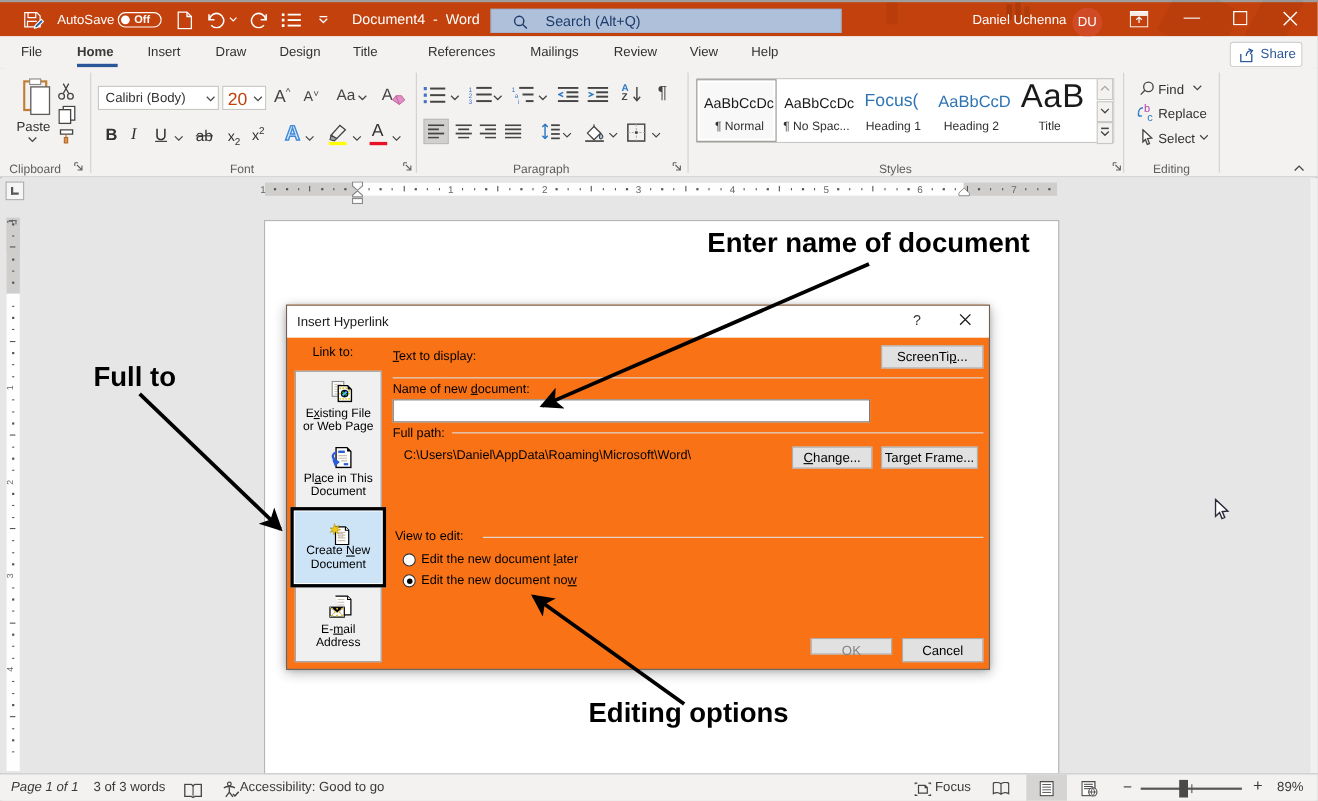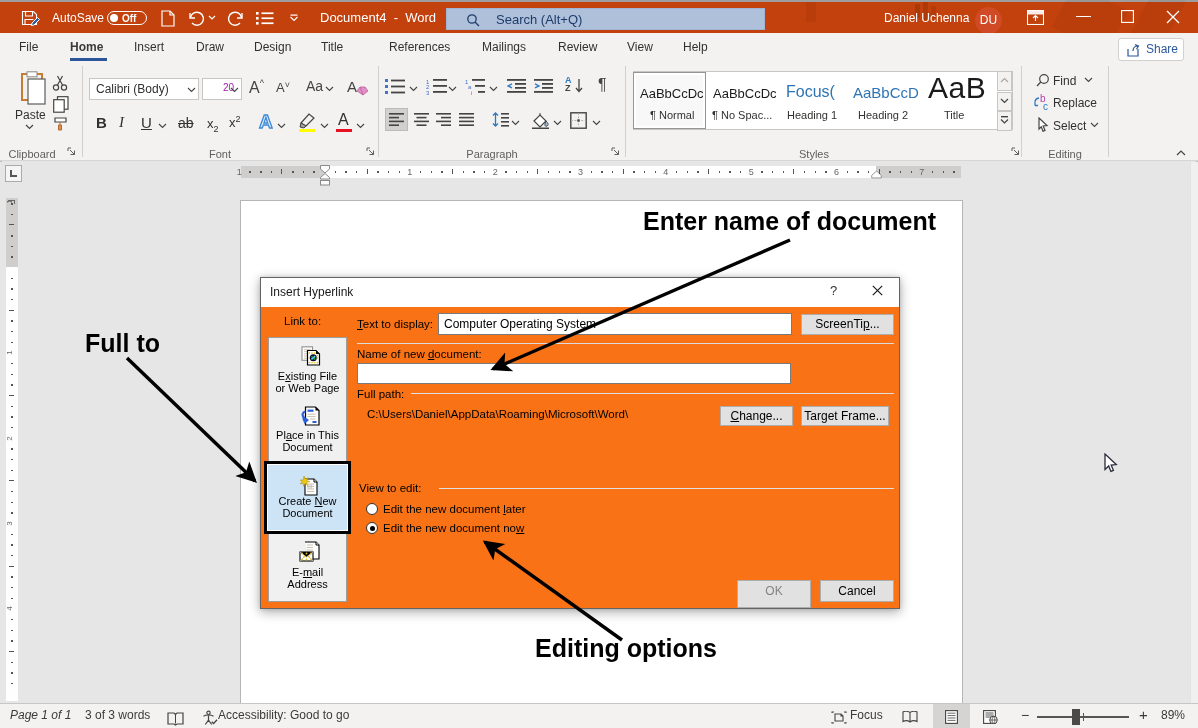--- a/index.html
+++ b/index.html
@@ -198,21 +198,21 @@
     <path d="M7 5 v3 M5.5 8 h3 v5 h-3 z" fill="#e0914f" stroke="#b06a2c" stroke-width="1"></path>
   </svg>
 
   <div class="abs" style="left:89px;top:16px;width:110px;height:22px;background:#fff;border:1px solid #c8c6c4;">
     <div class="abs" style="left:6px;top:3px;font-size:12px;color:#323130;">Calibri (Body)</div>
     <svg class="abs" style="left:97px;top:8px;" width="9" height="6" viewBox="0 0 9 6">
         <path d="M1 1 L4.5 4.5 L8 1" fill="none" stroke="#444" stroke-width="1.1"></path>
       </svg>
   </div>
   <div class="abs" style="left:202px;top:16px;width:40px;height:22px;background:#fff;border:1px solid #c8c6c4;">
-    <div class="abs" style="left:20px;top:3px;font-size:10px;color:#a21caf;">20</div>
+    <div class="abs" style="left:4px;top:3px;font-size:16px;color:#c2410c;">20</div>
     <svg class="abs" style="left:27px;top:8px;" width="9" height="6" viewBox="0 0 9 6">
         <path d="M1 1 L4.5 4.5 L8 1" fill="none" stroke="#444" stroke-width="1.1"></path>
       </svg>
   </div>
 
   <div class="abs ric" style="left:249px;top:16px;font-size:16px;">A<span style="font-size:9px;vertical-align:7px;">^</span></div>
   <div class="abs ric" style="left:276px;top:18px;font-size:13px;">A<span style="font-size:9px;vertical-align:4px;">˅</span></div>
   <div class="abs ric" style="left:306px;top:16px;font-size:14px;">Aa</div>
   <svg class="abs" style="left:325px;top:24px;" width="9" height="6" viewBox="0 0 9 6">
       <path d="M1 1 L4.5 4.5 L8 1" fill="none" stroke="#444" stroke-width="1.1"></path>
@@ -630,44 +630,41 @@
     <circle cx="3" cy="18.5" r="0.9" fill="#e7c31e"></circle>
       <circle cx="7.5" cy="18.5" r="0.9" fill="#e7c31e"></circle>
       <circle cx="12" cy="18.5" r="0.9" fill="#e7c31e"></circle>
     <circle cx="5.2" cy="15.5" r="0.9" fill="#e7c31e"></circle>
       <circle cx="9.8" cy="15.5" r="0.9" fill="#e7c31e"></circle>
   </svg>
   <div class="sideitem" style="left:7px;top:288px;">E-<u>m</u>ail</div>
   <div class="sideitem" style="left:7px;top:300px;">Address</div>
 
   <div class="abs" style="left:96px;top:40px;"><u>T</u>ext to display:</div>
-  <div class="tbx" style="left:177px;top:35px;width:354px;height:22px;">
-      <div class="abs" style="left:5px;top:3px;">Computer Operating System</div>
-    </div>
   <div class="btn" style="left:540px;top:36px;width:93px;height:21px;line-height:19px;">ScreenTi<u>p</u>...</div>
 
   <div class="abs" style="left:96px;top:65px;width:537px;height:1px;background:#dcdcdc;"></div>
   <div class="abs" style="left:96px;top:70px;">Name of new <u>d</u>ocument:</div>
   <div class="tbx" style="left:96px;top:85px;width:434px;height:21px;"></div>
   <div class="abs" style="left:96px;top:110px;">Full path:</div>
   <div class="abs" style="left:150px;top:115px;width:483px;height:1px;background:#dfdfdf;"></div>
   <div class="abs" style="left:106px;top:130px;">C:\Users\Daniel\AppData\Roaming\Microsoft\Word\</div>
   <div class="btn" style="left:459px;top:128px;width:73px;height:20px;line-height:18px;"><u>C</u>hange...</div>
   <div class="btn" style="left:540px;top:128px;width:88px;height:20px;line-height:18px;">Tar<u>g</u>et Frame...</div>
 
   <div class="abs" style="left:98px;top:204px;">View to edit:</div>
   <div class="abs" style="left:178px;top:210px;width:455px;height:1px;background:#dfdfdf;"></div>
   <div class="abs" style="left:105px;top:225px;width:12px;height:12px;border:1px solid #333;border-radius:50%;background:#fff;"></div>
   <div class="abs" style="left:122px;top:225px;">Edit the new document <u>l</u>ater</div>
   <div class="abs" style="left:105px;top:244px;width:12px;height:12px;border:1px solid #333;border-radius:50%;background:#fff;">
     <div class="abs" style="left:2.5px;top:2.5px;width:5px;height:5px;border-radius:50%;background:#000;"></div>
   </div>
   <div class="abs" style="left:122px;top:244px;">Edit the new document no<u>w</u></div>
 
-  <div class="btn" style="left:476px;top:302px;width:74px;height:28px;line-height:20px;color:#838383;text-align:center;">OK</div>
+  <div class="btn" style="left:476px;top:302px;width:74px;height:15px;line-height:20px;color:#838383;text-align:center;">OK</div>
   <div class="btn" style="left:559px;top:302px;width:74px;height:22px;line-height:20px;">Cancel</div>
 </div>
 
 <svg class="abs" style="left:1104px;top:453px;" width="14" height="21" viewBox="0 0 14 21">
   <path d="M1 1 v15.5 l3.7 -3.5 l2.2 5.4 l2.5 -1.05 l-2.25 -5.3 l5.1 -0.45 z" fill="#fff" stroke="#2b2b3c" stroke-width="1.3"></path>
 </svg>
 
 <div class="ann" style="left:643px;top:207px;font-size:25px;">Enter name of document</div>
 <div class="ann" style="left:85px;top:329px;font-size:25px;">Full to</div>
 <div class="ann" style="left:535px;top:634px;font-size:25px;">Editing options</div>

